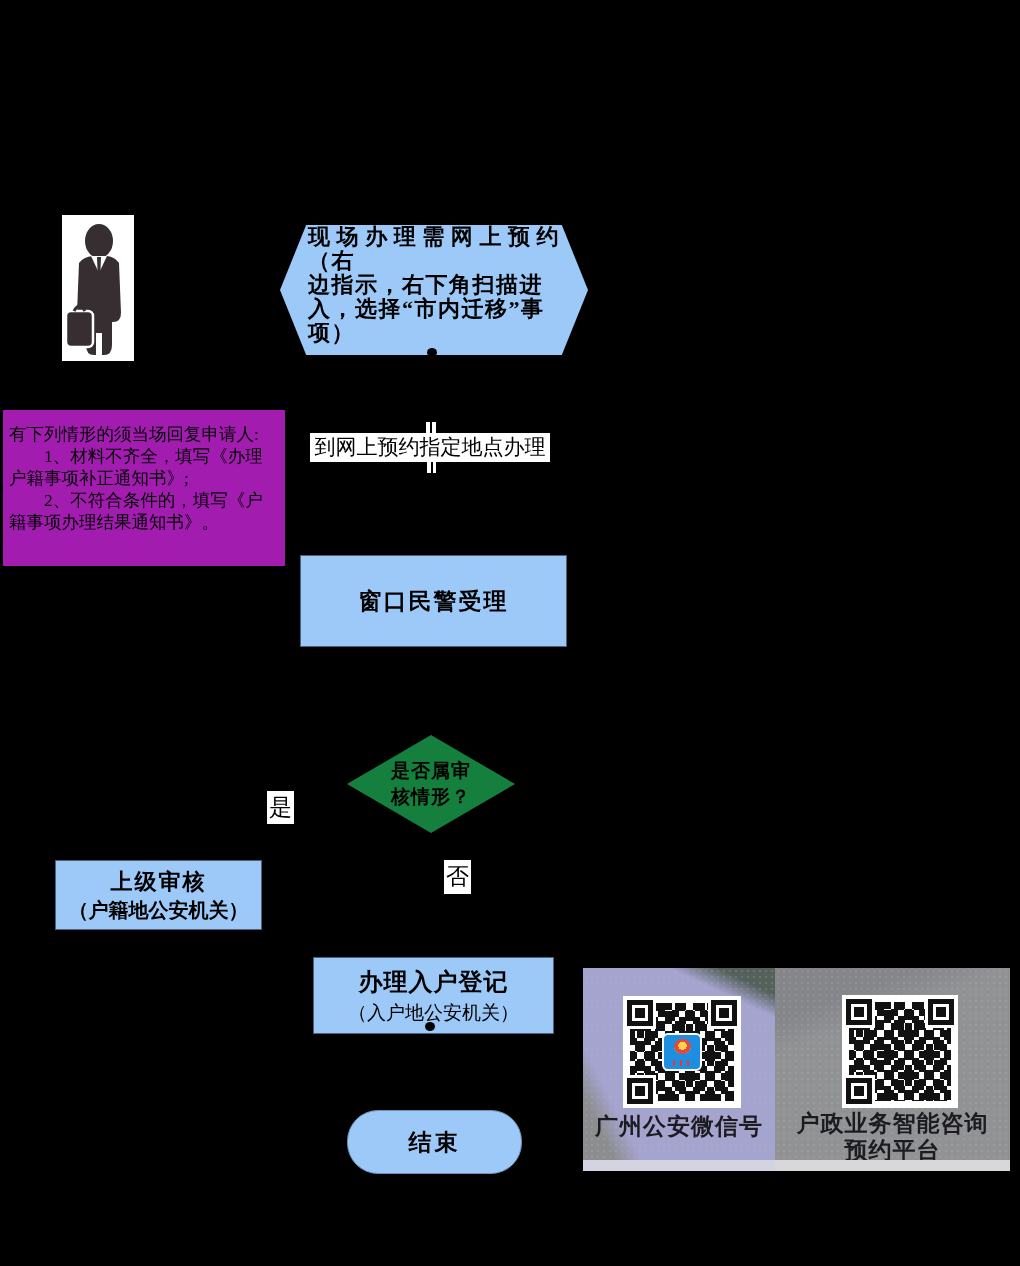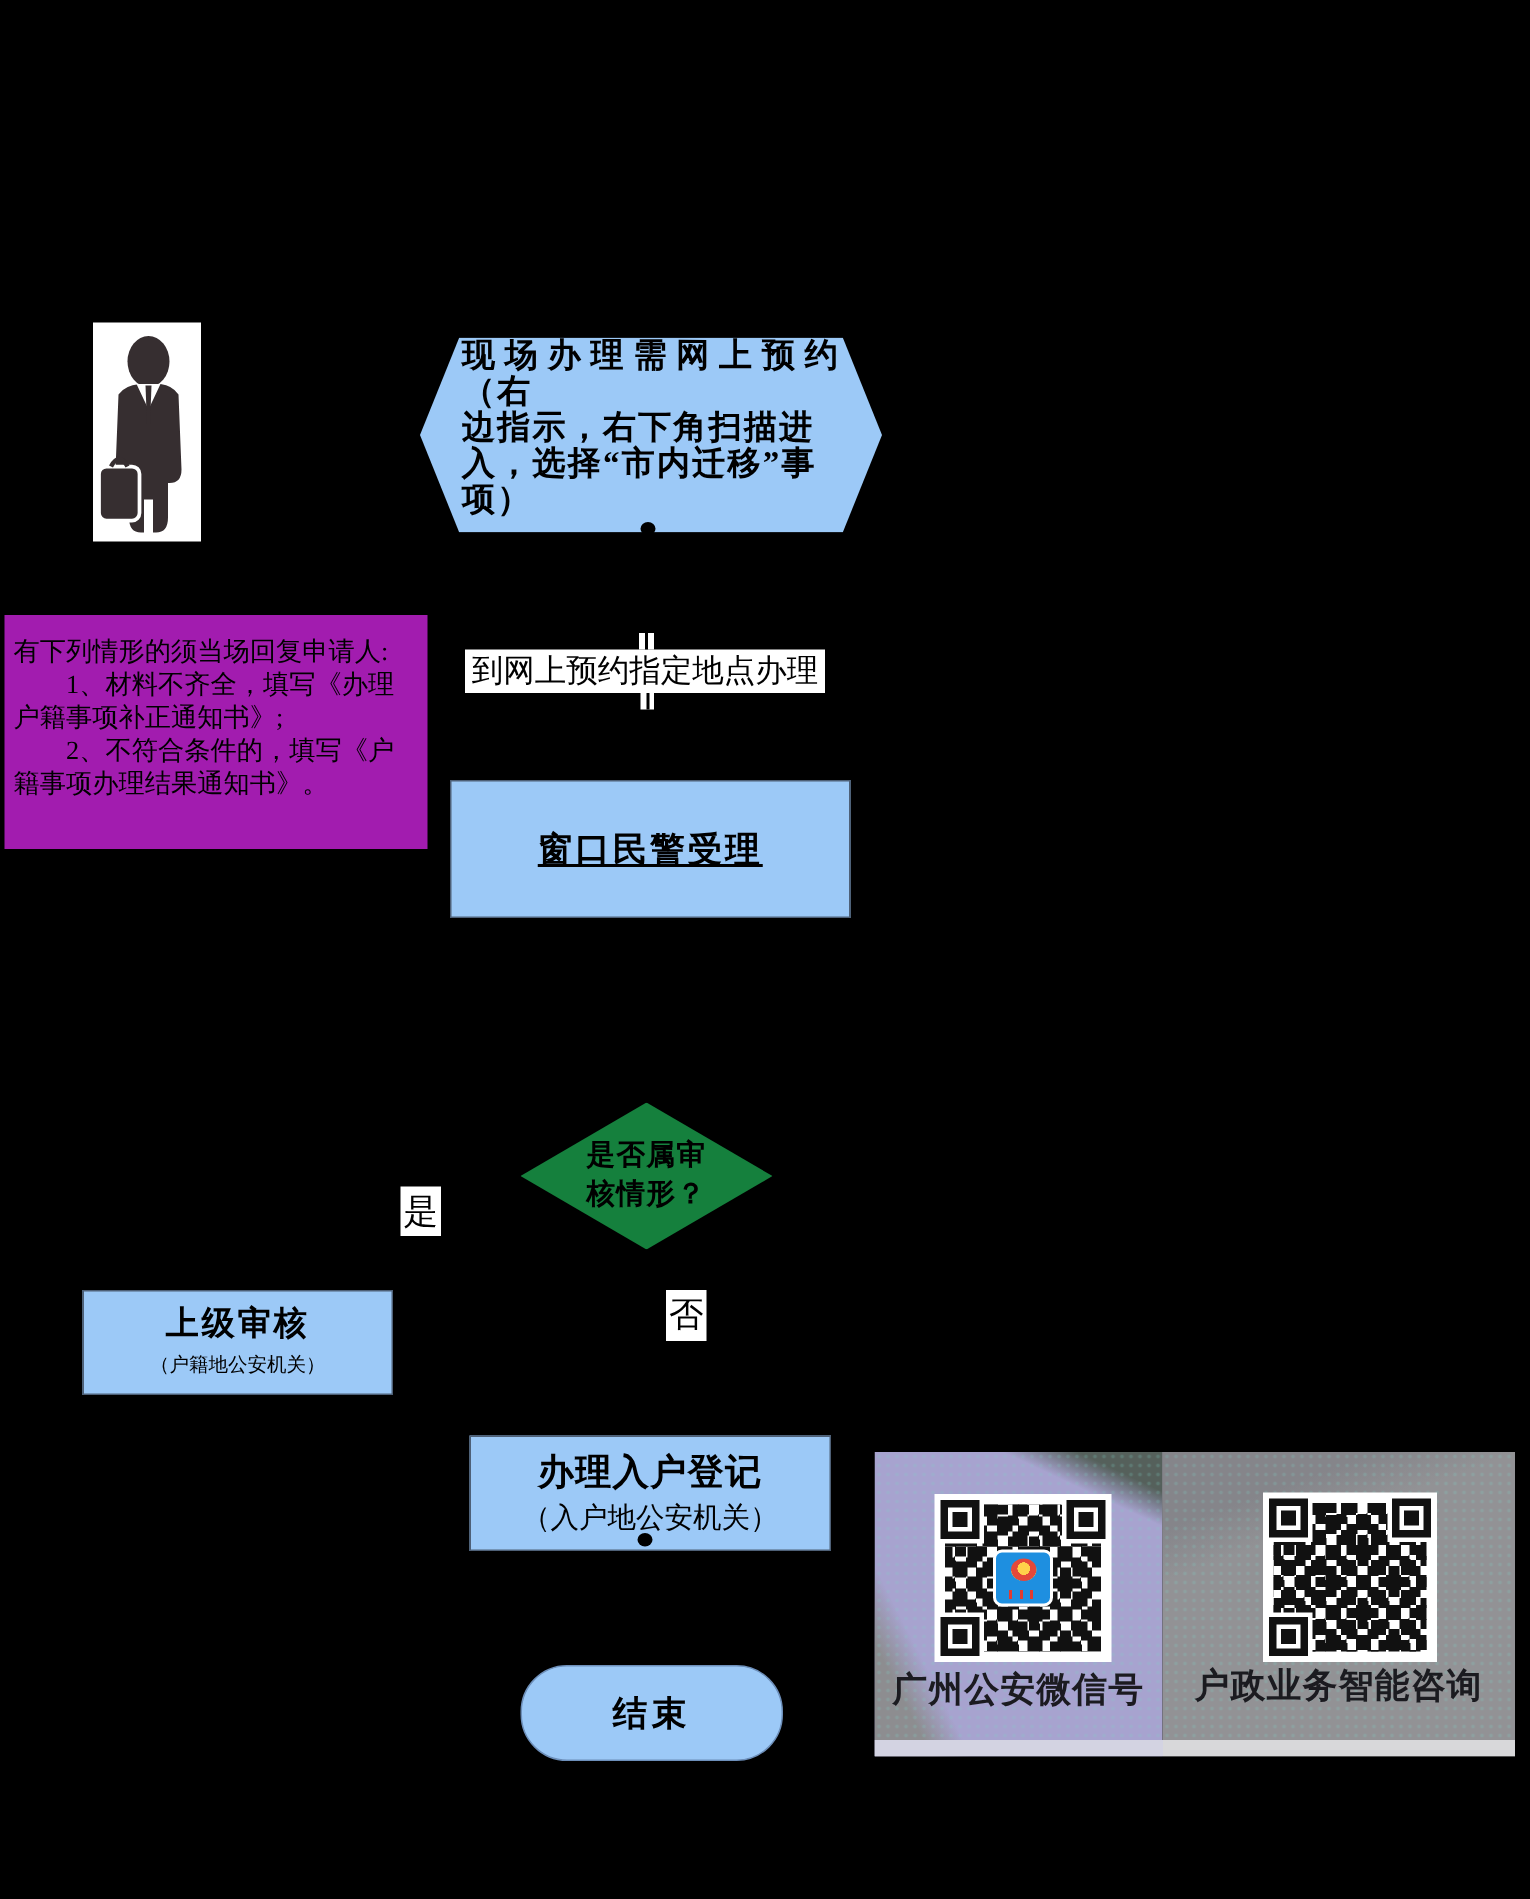--- a/index.html
+++ b/index.html
@@ -34,36 +34,36 @@
 
   #location-strip{
     left:310px;top:433px;width:240px;height:29px;background:#fff;
     font-size:21px;line-height:29px;text-align:center;white-space:nowrap;
   }
   .tick{background:#fff;}
   .tick::after{content:"";position:absolute;left:4px;top:0;width:2px;height:100%;background:#000;}
   #tick-strip-top{left:426px;top:422px;width:10px;height:11px;}
   #tick-strip-bottom{left:427px;top:462px;width:9px;height:11px;}
 
-  #accept-box{left:300px;top:520px;width:265px;height:90px;
-    font-weight:bold;font-size:23px;letter-spacing:2px;text-decoration:underline;}
+  #accept-box{left:300px;top:555px;width:265px;height:90px;
+    font-weight:bold;font-size:23px;letter-spacing:2px;}
 
   #decision{
     left:347px;top:735px;width:168px;height:98px;background:#15803d;
     clip-path:polygon(50% 0%,100% 50%,50% 100%,0% 50%);
   }
   #decision .d-line{font-weight:bold;font-size:19px;line-height:26px;letter-spacing:1px;}
 
   .edge-label{background:#fff;font-size:23px;text-align:center;}
   #yes-label{left:267px;top:791px;width:27px;height:33px;line-height:33px;}
   #no-label{left:444px;top:860px;width:27px;height:34px;line-height:34px;}
 
   #review-box{left:55px;top:860px;width:205px;height:68px;}
   #review-box .l1{font-weight:bold;font-size:22px;line-height:30px;letter-spacing:2px;}
-  #review-box .l2{font-weight:normal;font-size:13px;line-height:26px;}
+  #review-box .l2{font-weight:bold;font-size:20px;line-height:26px;}
 
   #register-box{left:313px;top:957px;width:239px;height:75px;}
   #register-box .l1{font-weight:bold;font-size:24px;line-height:34px;letter-spacing:1px;}
   #register-box .l2{font-weight:normal;font-size:19px;line-height:28px;}
 
   #end-node{left:347px;top:1110px;width:173px;height:62px;border-radius:31px;
     border:1px solid #6d8fba;font-weight:bold;font-size:23px;letter-spacing:3px;}
 
   .dot{background:#000;border-radius:50%;}
   #dot-hexagon{left:427px;top:348px;width:10px;height:9px;}
@@ -204,18 +204,19 @@
     <div id="qr-right" class="qr">
       <div class="modules"></div>
       <div class="finder tl"></div>
       <div class="finder tr"></div>
       <div class="finder bl"></div>
     </div>
 
     <div id="qr-label-left" class="qr-label">广州公安微信号</div>
     <div id="qr-label-right" class="qr-label">
       <div>户政业务智能咨询</div>
+      <div>预约平台</div>
     </div>
 
     <div class="bottom-strip"></div>
   </div>
 
 </div>
 
 </body></html>

